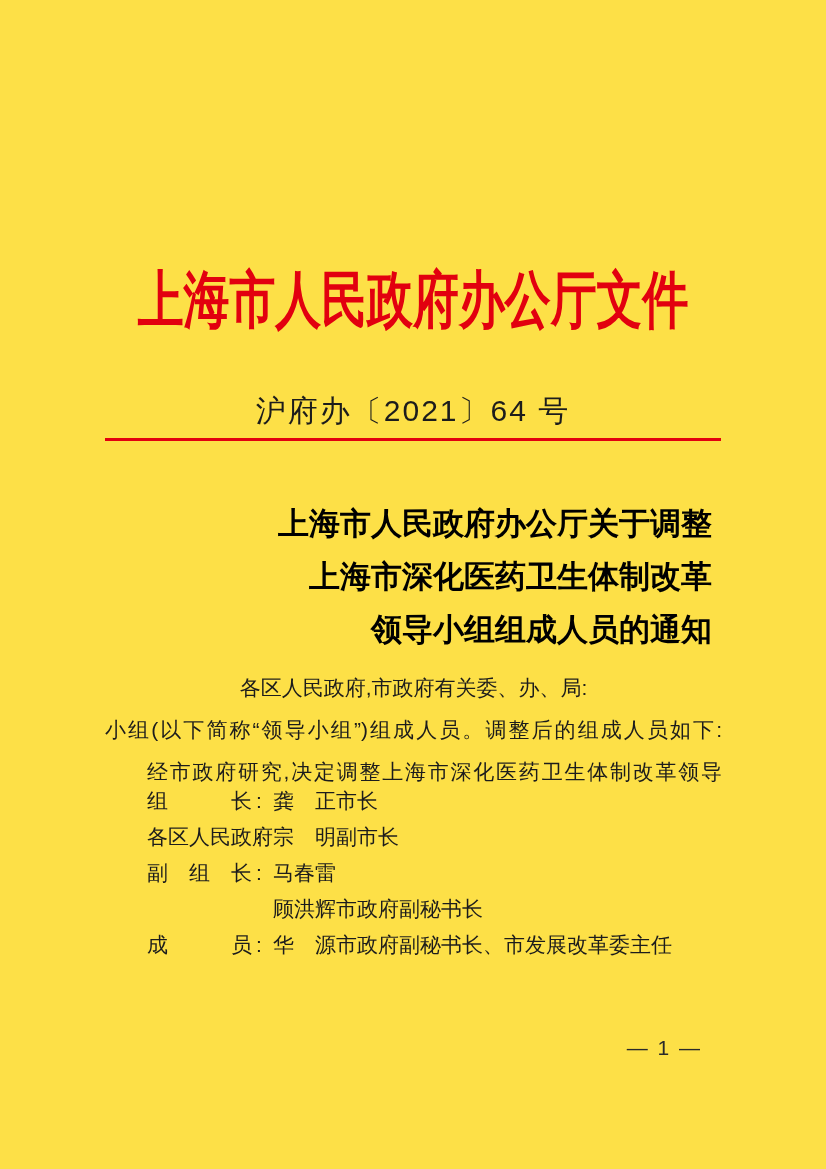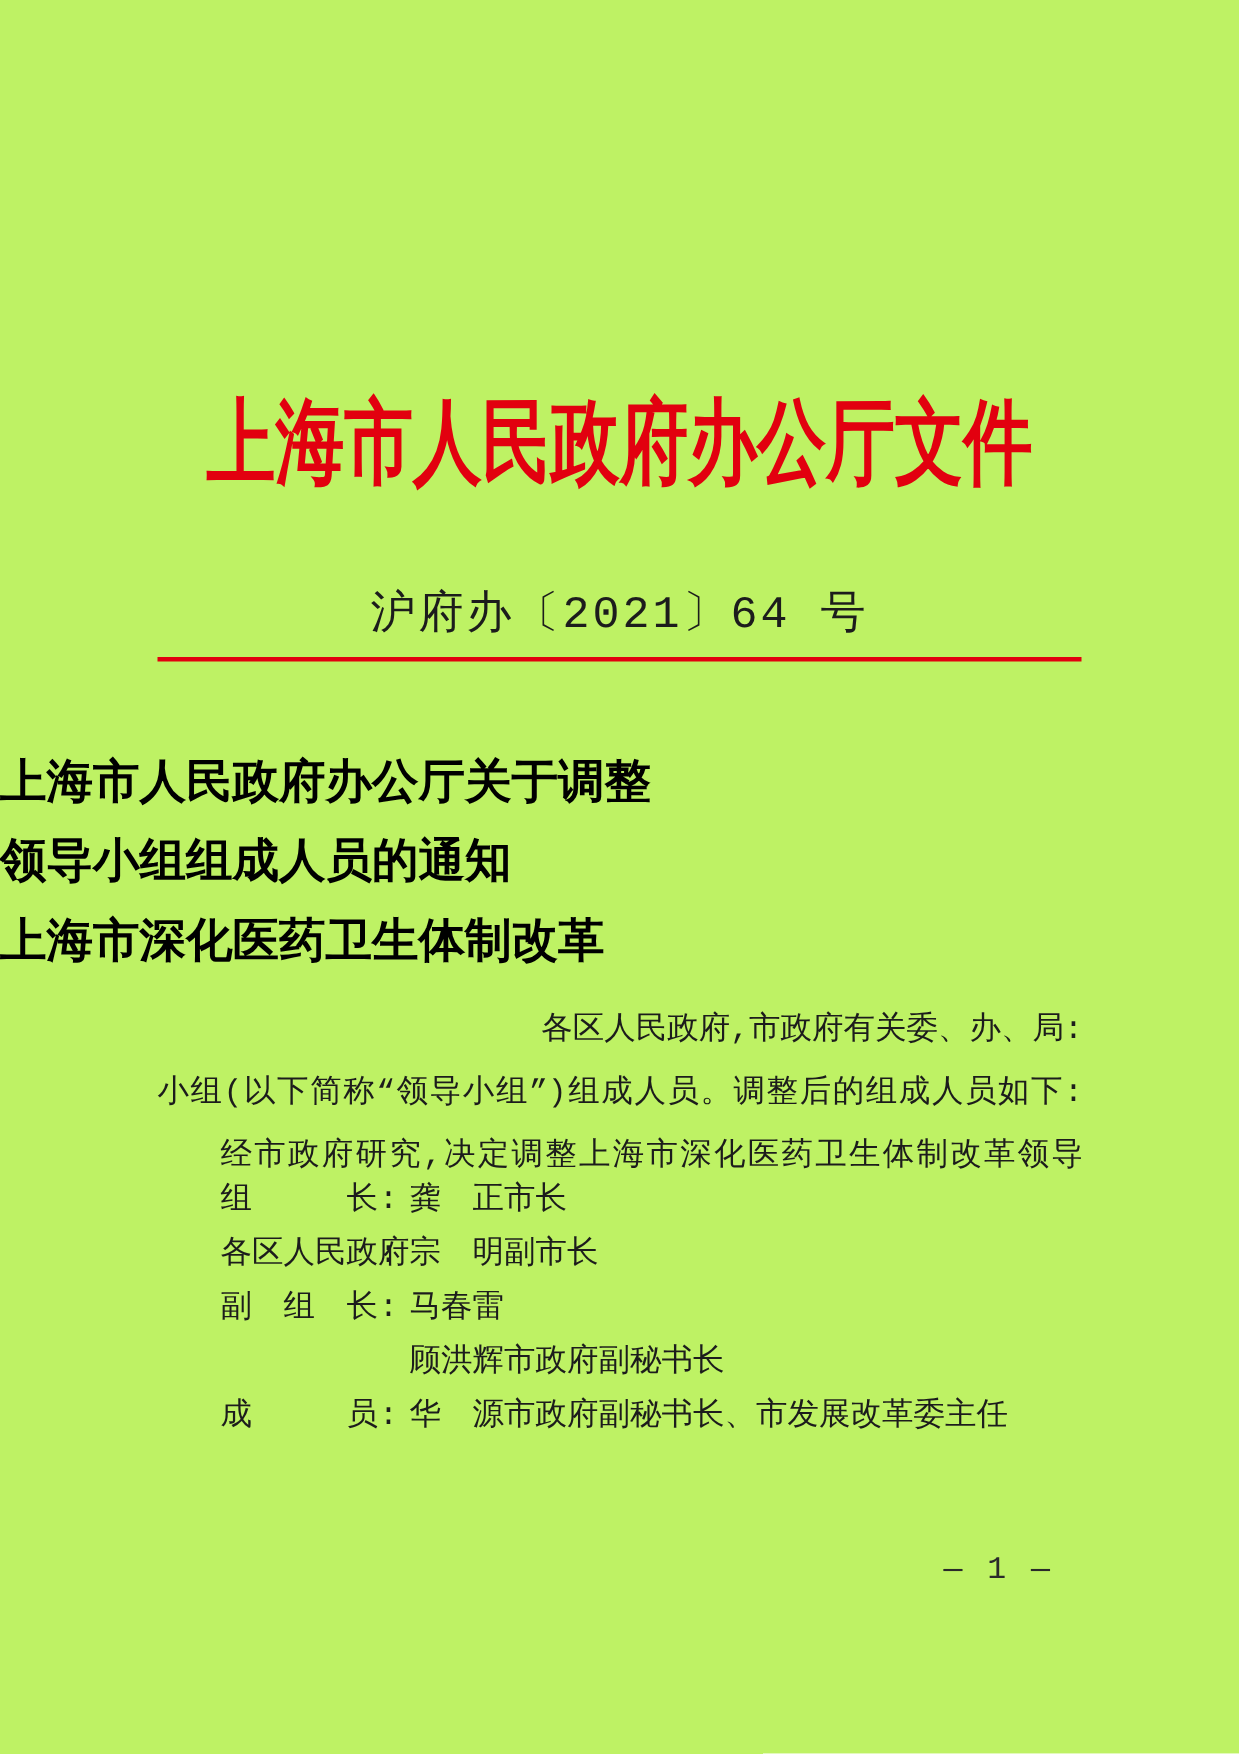--- a/index.html
+++ b/index.html
@@ -1,22 +1,22 @@
 <!DOCTYPE html>
 <html><head>
 <meta charset="utf-8">
 <style>
   html,body { margin:0; padding:0; background:#ffffff; }
   .page {
     position: relative;
     width: 826px;
     height: 1169px;
     margin: 0 auto;
-    background: #bef264;
-    font-family: Liberation Mono, monospace;
+    background: #fde047;
+    font-family: Liberation Sans, sans-serif;
     color: #1c1c1c;
     overflow: hidden;
   }
 
   
   .masthead {
     position: absolute;
     top: 268px;
     left: 0;
     width: 826px;
@@ -60,39 +60,39 @@
     height: 3px;
     background: #e2000f;
   }
 
   
   .doc-title {
     position: absolute;
     top: 497px;
     left: 0;
     width: 712px;
-    text-align: left;
+    text-align: right;
     font-size: 31px;
     line-height: 53px;
     font-weight: 700;
     color: #000000;
   }
 
   
   .body-block {
     position: absolute;
     top: 667px;
     left: 105px;
     width: 617px;
     font-size: 21px;
     color: #1c1c1c;
   }
   .salutation {
     line-height: 42px;
-    text-align: right;
+    text-align: center;
     white-space: nowrap;
   }
   .para-line {
     line-height: 42px;
     text-align: justify;
     text-align-last: justify;
   }
   .para-indent { text-indent: 42px; }
 
   .member-list { margin-top: -10px; }
@@ -153,22 +153,22 @@
   <div class="masthead">
     <span class="masthead-text">上海市人民政府办公厅文件</span>
   </div>
 
   <div class="doc-number">沪府办〔2021〕64 号</div>
 
   <div class="red-rule"></div>
 
   <div class="doc-title">
     <div>上海市人民政府办公厅关于调整</div>
+    <div>上海市深化医药卫生体制改革</div>
     <div>领导小组组成人员的通知</div>
-    <div>上海市深化医药卫生体制改革</div>
   </div>
 
   <div class="body-block">
     <div class="salutation">各区人民政府,市政府有关委、办、局:</div>
     <div class="para-line">小组(以下简称“领导小组”)组成人员。调整后的组成人员如下:</div>
     <div class="para-line para-indent">经市政府研究,决定调整上海市深化医药卫生体制改革领导</div>
 
     <div class="member-list">
         <div class="member-row">
           <span class="m-role">组长</span>

